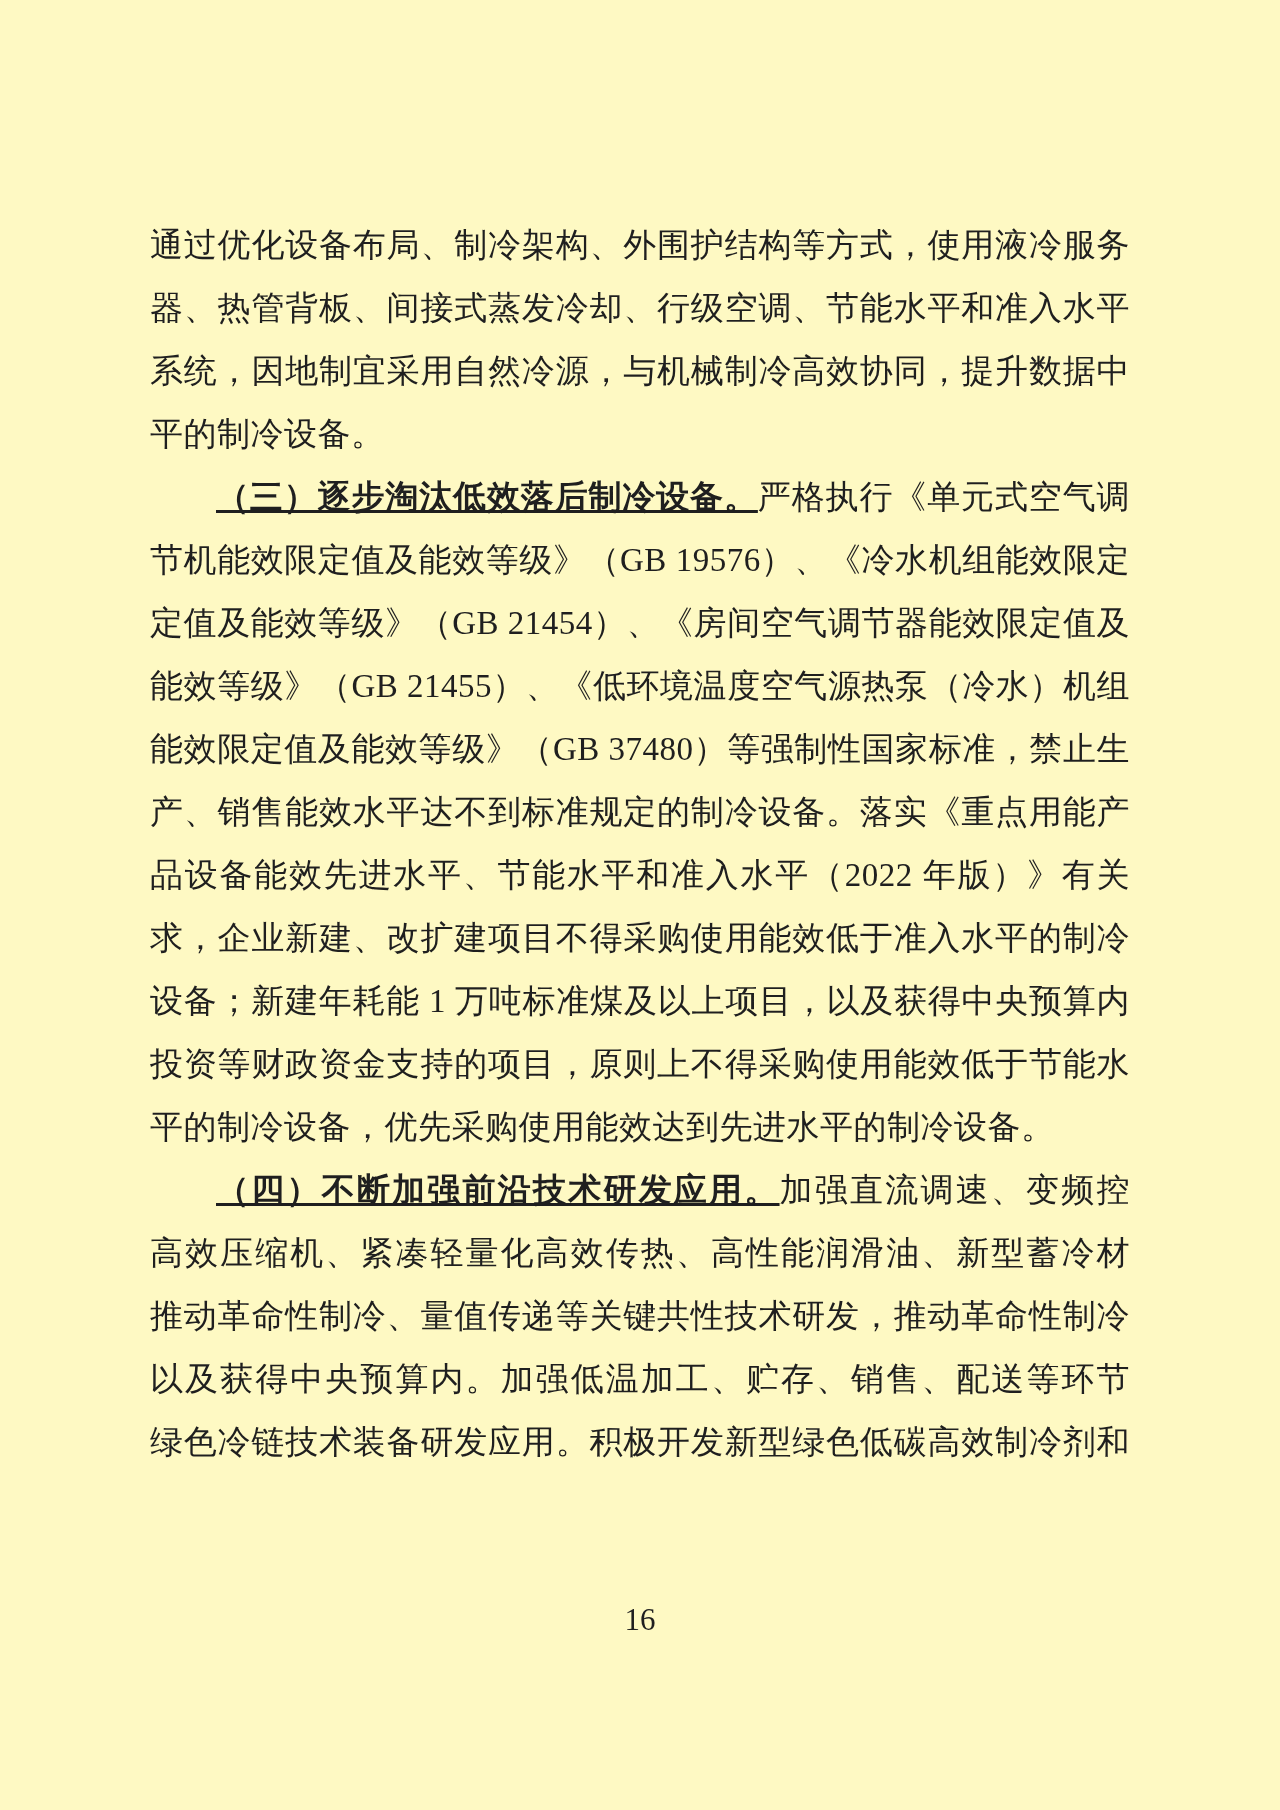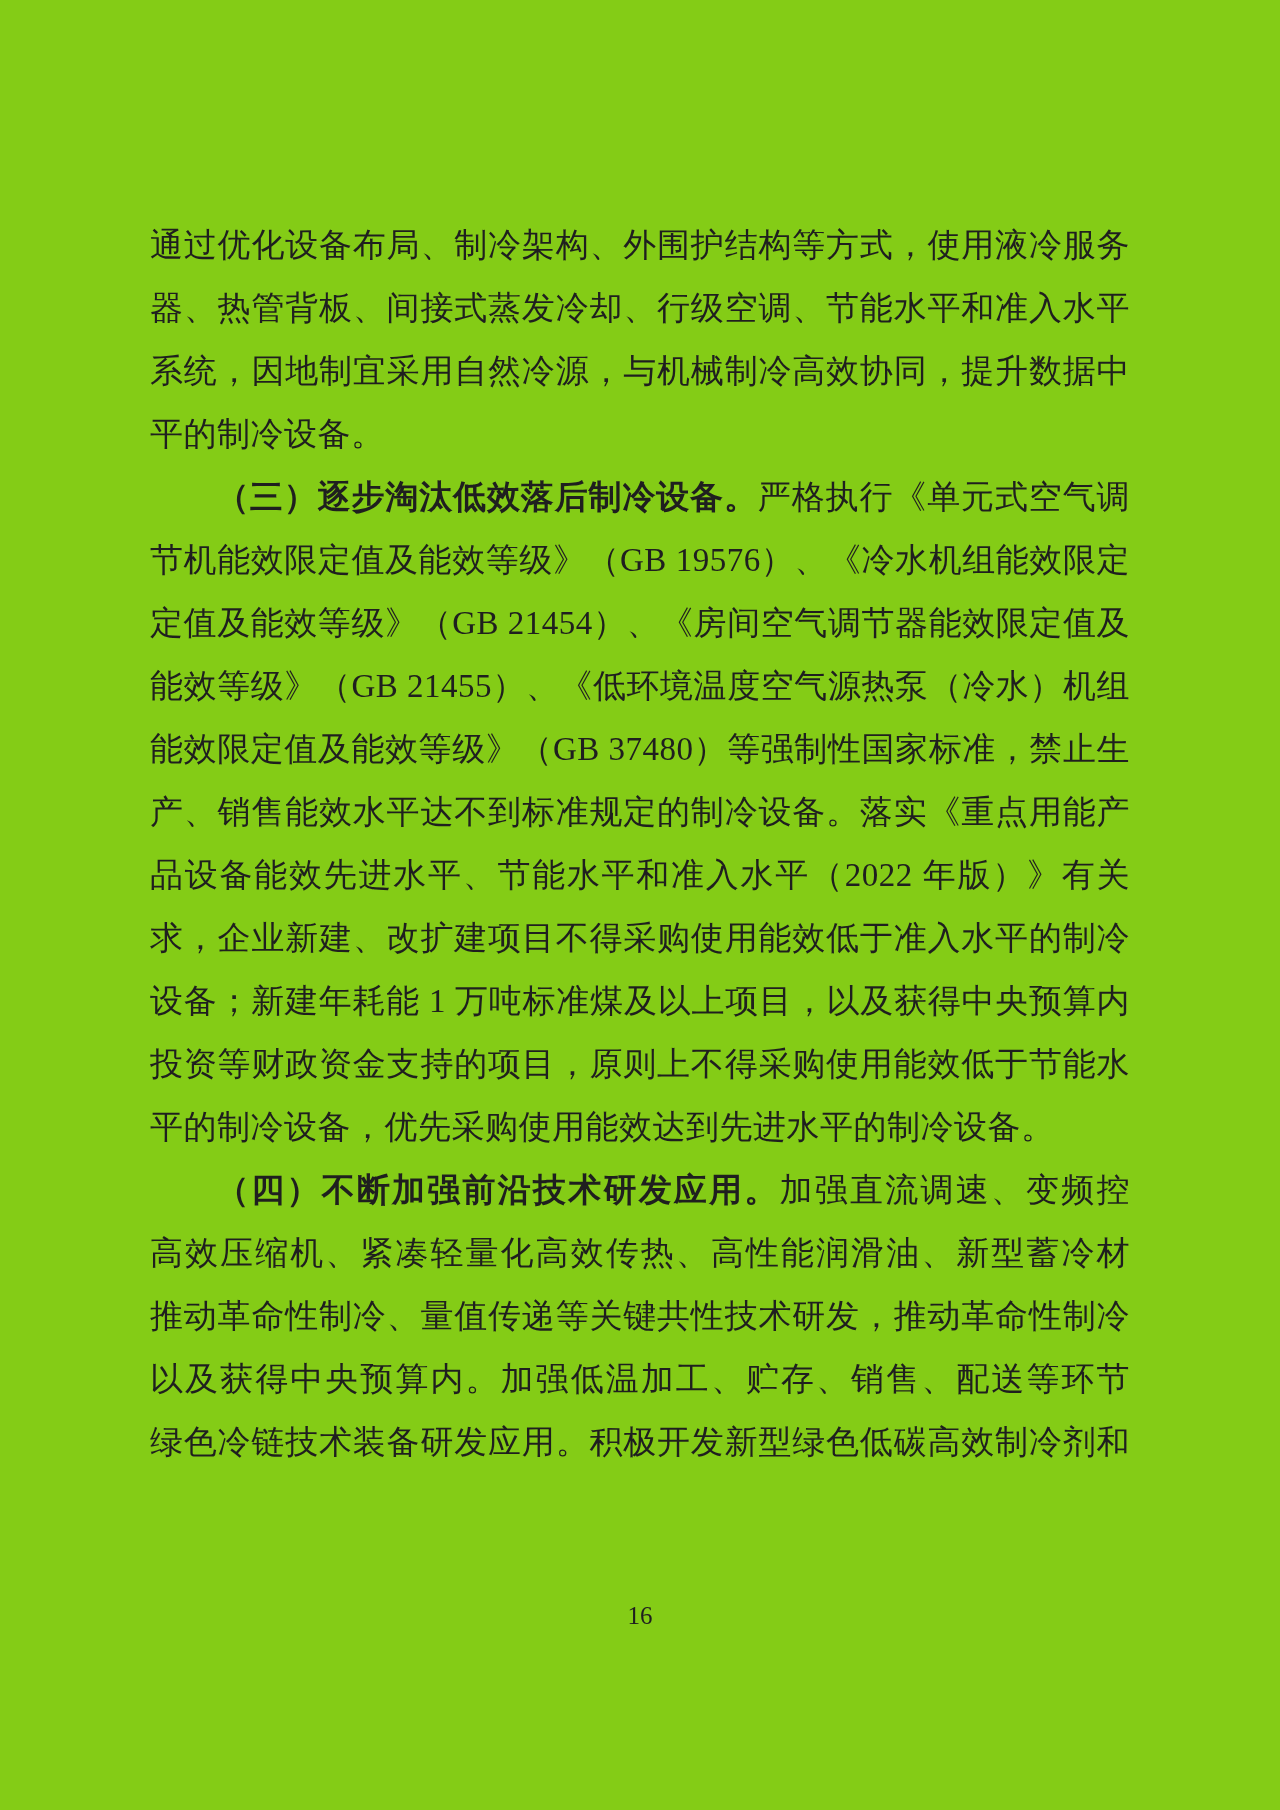--- a/index.html
+++ b/index.html
@@ -4,21 +4,21 @@
 <style>
   html, body {
     margin: 0;
     padding: 0;
     background: #ffffff;
   }
   .page {
     position: relative;
     width: 1280px;
     height: 1810px;
-    background: #84cc16;
+    background: #fef9c3;
     overflow: hidden;
     font-family: "Liberation Serif", "DejaVu Serif", serif;
     color: #1f1f1f;
   }
   .content {
     position: absolute;
     left: 150px;
     top: 214px;
     width: 980px;
   }
@@ -34,28 +34,29 @@
     overflow: hidden;
   }
   .line.para-end {
     text-align-last: left;
   }
   .line.indent {
     text-indent: 66px;
   }
   .seg.bold {
     font-weight: 700;
+    text-decoration: underline;
   }
   .page-number {
     position: absolute;
     left: 0;
     top: 1602px;
     width: 100%;
     text-align: center;
-    font-size: 25px;
+    font-size: 31px;
     color: #1f1f1f;
   }
 </style>
 </head>
 <body>
 
 <div class="page">
   <div class="content" id="doc-lines">
       <div class="line"><span class="seg">通过优化设备布局、制冷架构、外围护结构等方式，使用液冷服务</span></div>
       <div class="line"><span class="seg">器、热管背板、间接式蒸发冷却、行级空调、节能水平和准入水平</span></div>

